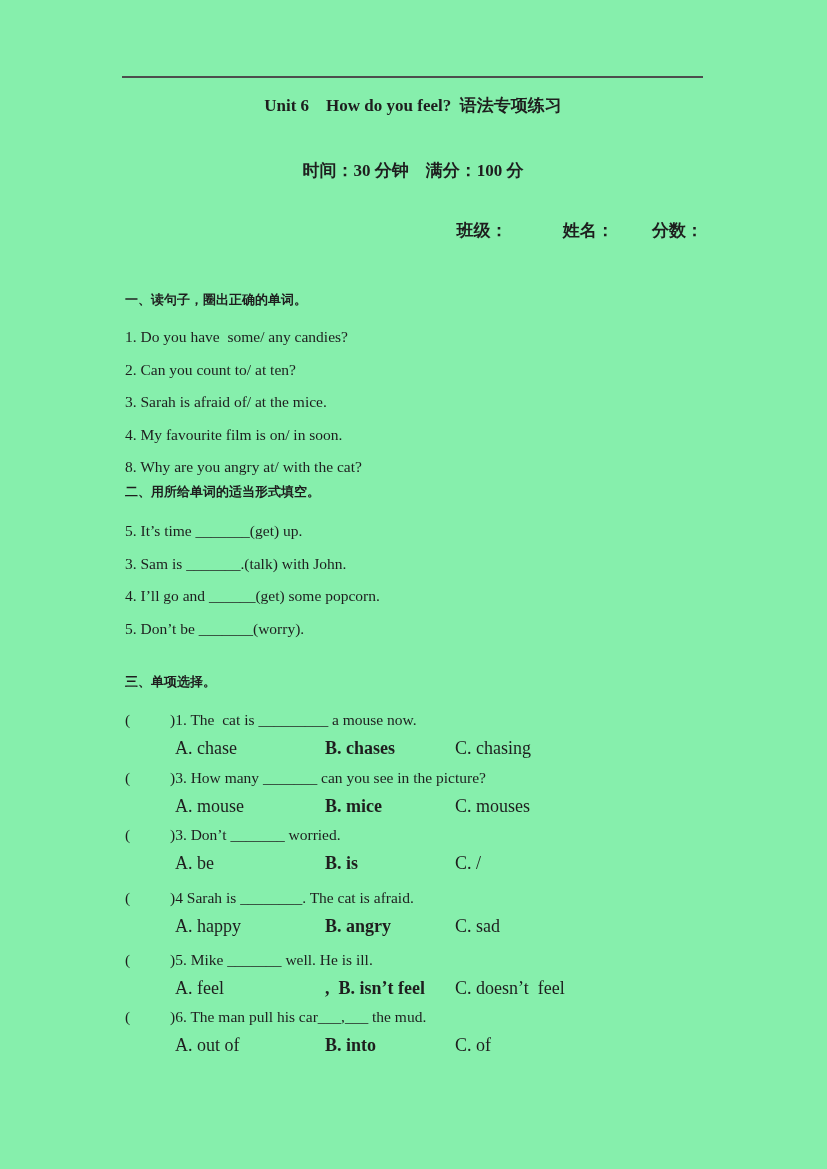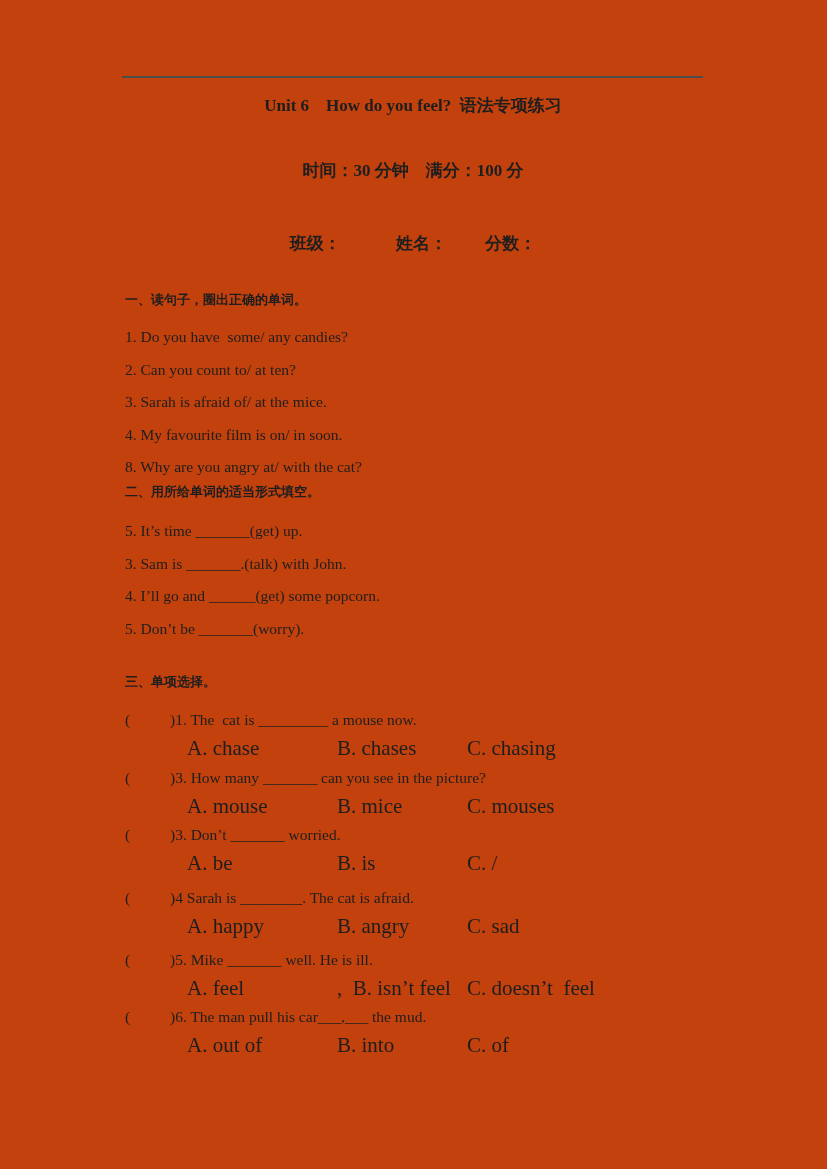--- a/index.html
+++ b/index.html
@@ -1,20 +1,20 @@
 <!DOCTYPE html>
 <html><head>
 <meta charset="utf-8">
 <style>
   html, body { margin: 0; padding: 0; background: #ffffff; }
   .sheet {
     position: relative;
     width: 827px;
     height: 1169px;
-    background: #c2410c;
+    background: #86efac;
     color: #1e1e1e;
     font-family: "Liberation Serif", "DejaVu Serif", serif;
     overflow: hidden;
   }
   .rule {
     position: absolute;
     left: 122px;
     top: 76px;
     width: 581px;
     height: 0;
@@ -25,21 +25,21 @@
     left: 123px;
     width: 580px;
     text-align: center;
     font-weight: 700;
     font-size: 17px;
     line-height: 20px;
     white-space: pre;
   }
   .title-line { top: 96px; }
   .meta-line  { top: 161px; }
-  .class-line { top: 234px; }
+  .class-line { top: 221px; text-align: right; }
   .sec-heading {
     position: absolute;
     left: 125px;
     font-weight: 700;
     font-size: 13px;
     line-height: 20px;
     white-space: pre;
   }
   .h-sec1 { top: 290px; }
   .h-sec2 { top: 482px; }
@@ -67,24 +67,24 @@
     position: absolute; left: 0; top: 0;
     font-size: 15.5px; line-height: 19px;
   }
   .stem-text {
     position: absolute; left: 45px; top: 0;
     font-size: 15.5px; line-height: 19px; white-space: pre;
   }
   .opts-row { position: relative; height: 29px; }
   .opt {
     position: absolute; top: 0;
-    font-size: 21px; line-height: 19px; white-space: pre; margin-left: 12px;
+    font-size: 18px; line-height: 19px; white-space: pre;
   }
   .opt-0 { left: 50px; }
-  .opt-1 { left: 200px; }
+  .opt-1 { left: 200px; font-weight: bold; }
   .opt-2 { left: 330px; }
 </style>
 </head>
 <body>
 
 <div class="sheet">
 
   <div class="rule"></div>
 
   <div class="centerline title-line">Unit 6    How do you feel?  语法专项练习</div>

